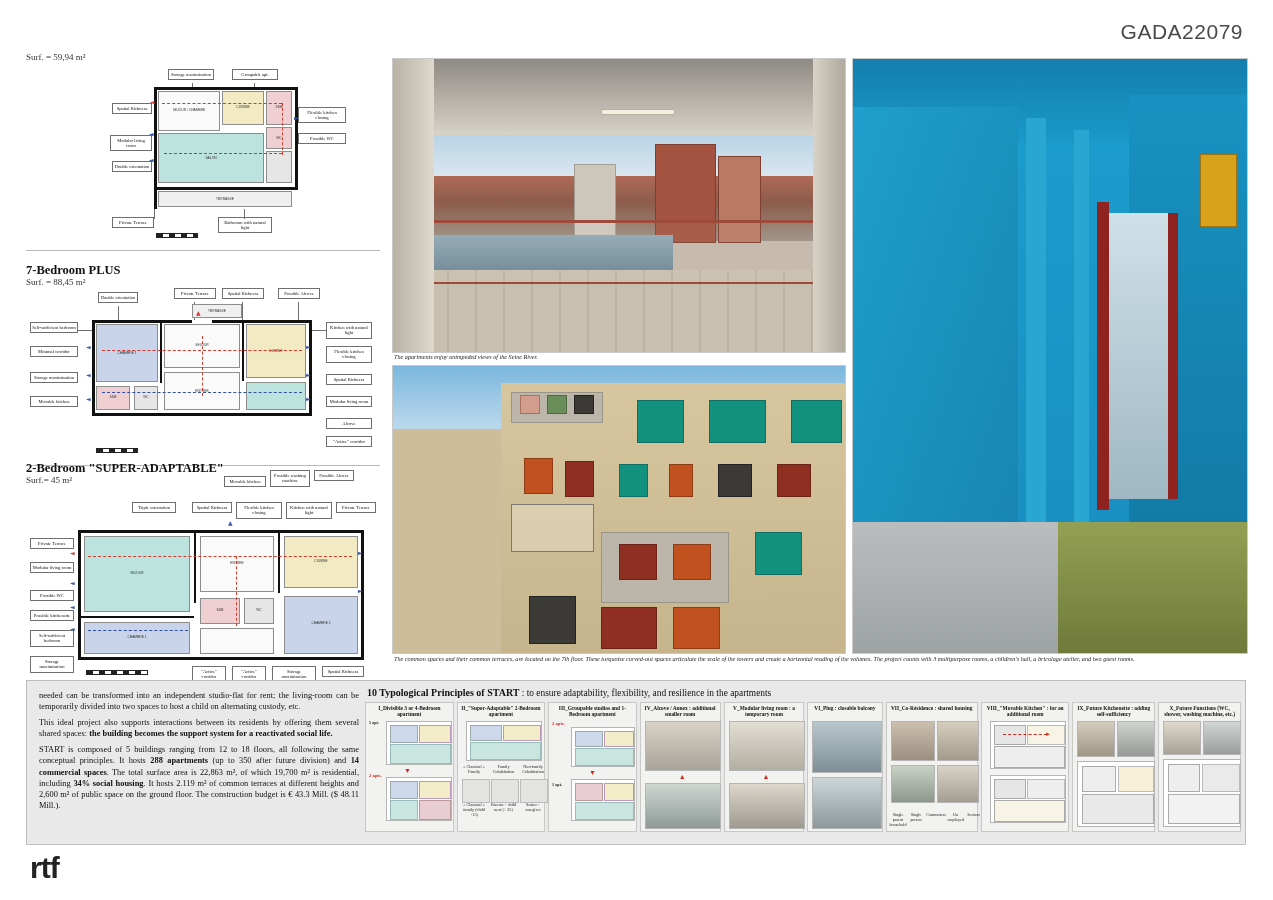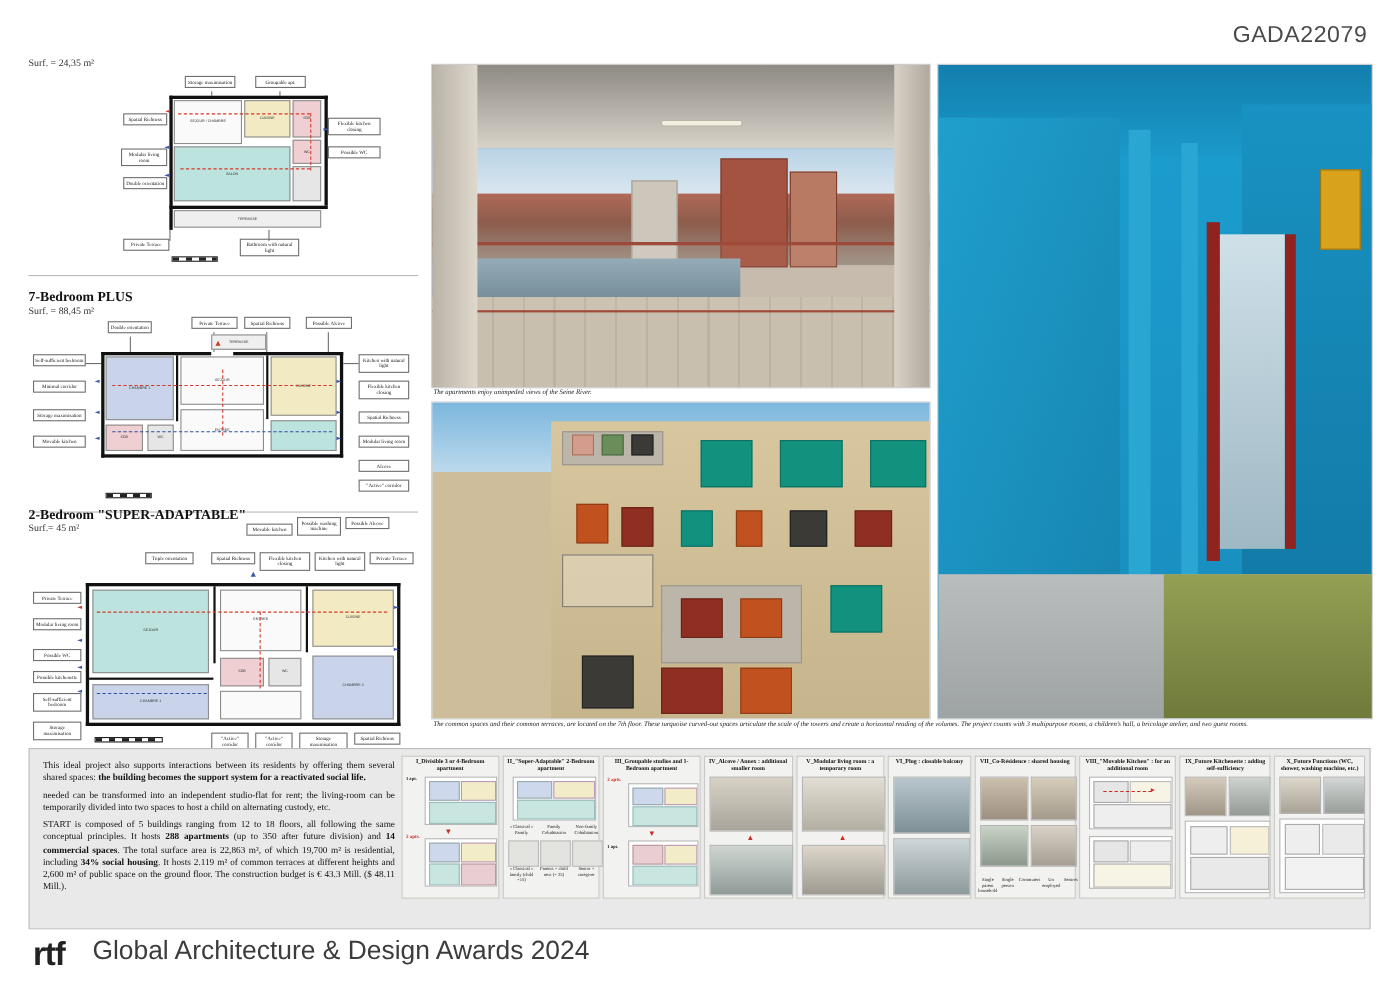--- a/index.html
+++ b/index.html
@@ -339,21 +339,21 @@
 </head>
 <body>
 
 <div class="page">
 
   <div class="ref-code">GADA22079</div>
 
   <div class="left-col">
 
     <div class="plan-block" style="height:205px;">
-      <div class="plan-surf">Surf. = 24,35 m²</div>
+      <div class="plan-surf">Surf. = 59,94 m²</div>
 
       <div class="planbox" style="height:180px;">
 
         <div class="anno" style="left:142px;top:4px;width:46px;">Storage maximisation</div>
         <div class="anno" style="left:206px;top:4px;width:46px;">Groupable apt.</div>
         <div class="anno" style="left:86px;top:38px;width:40px;">Spatial Richness</div>
         <div class="anno" style="left:272px;top:42px;width:48px;">Flexible kitchen closing</div>
         <div class="anno" style="left:272px;top:68px;width:48px;">Possible WC</div>
         <div class="anno" style="left:84px;top:70px;width:42px;">Modular living room</div>
         <div class="anno" style="left:86px;top:96px;width:40px;">Double orientation</div>
@@ -614,27 +614,30 @@
     <div class="cor-redframe" style="left:62%;top:24%;width:3%;height:52%;"></div>
     <div class="cor-redframe" style="left:80%;top:26%;width:2.5%;height:48%;"></div>
     <div class="cor-glass" style="left:65%;top:26%;width:15%;height:48%;"></div>
     <div class="cor-floor"></div>
     <div class="cor-grass"></div>
   </div>
 
   <div class="bottom-band">
 
     <div class="btext">
+      <p style="margin:0 0 5px 0;"><span>needed can be transformed into an independent studio-flat for rent; the living-room can be temporarily divided into two spaces to host a child on alternating custody, etc.</span></p>
       <p style="margin:0 0 5px 0;"><span>This ideal project also supports interactions between its residents by offering them several shared spaces: </span><b>the building becomes the support system for a reactivated social life.</b></p>
-      <p style="margin:0 0 5px 0;"><span>needed can be transformed into an independent studio-flat for rent; the living-room can be temporarily divided into two spaces to host a child on alternating custody, etc.</span></p>
       <p style="margin:0;"><span>START is composed of 5 buildings ranging from 12 to 18 floors, all following the same conceptual principles. It hosts </span><b>288 apartments</b><span> (up to 350 after future division) and </span><b>14 commercial spaces</b><span>. The total surface area is 22,863 m², of which 19,700 m² is residential, including </span><b>34% social housing</b><span>. It hosts 2.119 m² of common terraces at different heights and 2,600 m² of public space on the ground floor. The construction budget is € 43.3 Mill. ($ 48.11 Mill.).</span></p>
       <div style="position:absolute;right:-6px;bottom:-84px;font-size:9px;">►►</div>
     </div>
 
     <div class="principles">
+      <div class="principles-title">
+        <b>10 Typological Principles of START</b><span> : to ensure adaptability, flexibility, and resilience in the apartments</span>
+      </div>
 
       <div class="pgrid">
 
         <div class="pcol" style="width:92px;height:130px;">
           <h4>I_Divisible 3 or 4-Bedroom apartment</h4>
           <div class="pbody">
             <div class="tiny b" style="position:absolute;left:1px;top:0;">1 apt.</div>
             <div class="mini-plan" style="position:absolute;left:18px;top:0;width:66px;height:44px;">
               <div style="position:absolute;left:3px;top:3px;width:26px;height:16px;background:#cdd8ec;border:0.5px solid #9aa;"></div>
               <div style="position:absolute;left:32px;top:3px;width:30px;height:16px;background:#f3ecc8;border:0.5px solid #b9b;"></div>
@@ -774,16 +777,15 @@
             </div>
           </div>
         </div>
 
       </div>
     </div>
   </div>
 
   <div class="footer">
     <div class="logo">rtf</div>
-    <div class="footer-title">Global Architecture &amp; Design Awards 2024</div>
   </div>
 
 </div>
 
 </body></html>

